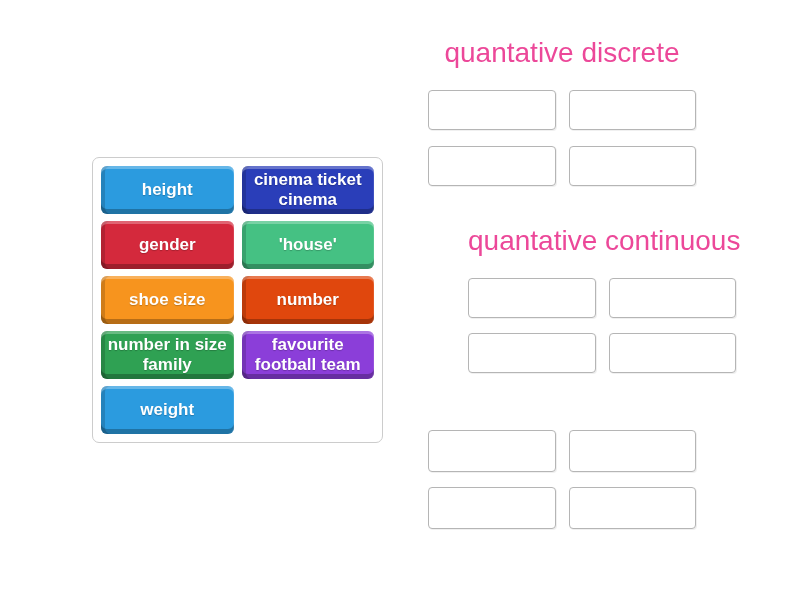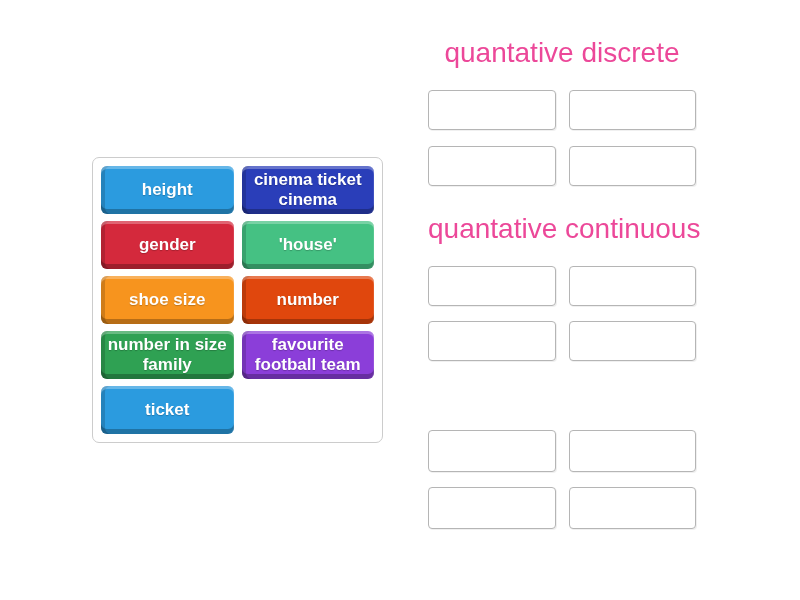--- a/index.html
+++ b/index.html
@@ -52,21 +52,21 @@
   }
 
   
   .group {
     position: absolute;
     left: 428px;
     width: 268px;
     text-align: center;
   }
   #group-0 { top: 36px; }
-  #group-1 { top: 212px; }
+  #group-1 { top: 224px; margin-left: 40px; }
   #group-2 { top: 408px; }
 
   .group-title {
     font-size: 28px;
     font-weight: 400;
     color: #ec4899;
     line-height: 34px;
     white-space: nowrap;
   }
 
@@ -94,21 +94,21 @@
 
 <div class="tile-panel">
   <div class="tile" style="--tile-color: #2b9bdf;">height</div>
   <div class="tile" style="--tile-color: #2a3eb9;">cinema ticket cinema</div>
   <div class="tile" style="--tile-color: #d4293c;">gender</div>
   <div class="tile" style="--tile-color: #45c183;">'house'</div>
   <div class="tile" style="--tile-color: #f7941e;">shoe size</div>
   <div class="tile" style="--tile-color: #e0470d;">number</div>
   <div class="tile" style="--tile-color: #2fa153;">number in size family</div>
   <div class="tile" style="--tile-color: #8b3ed9;">favourite football team</div>
-  <div class="tile" style="--tile-color: #2b9bdf;">ticket</div>
+  <div class="tile" style="--tile-color: #2b9bdf;">weight</div>
 </div>
 
 <div class="group" id="group-0">
   <div class="group-title">quantative discrete</div>
   <div class="slot-grid">
     <div class="slot"></div>
     <div class="slot"></div>
     <div class="slot"></div>
     <div class="slot"></div>
   </div>

